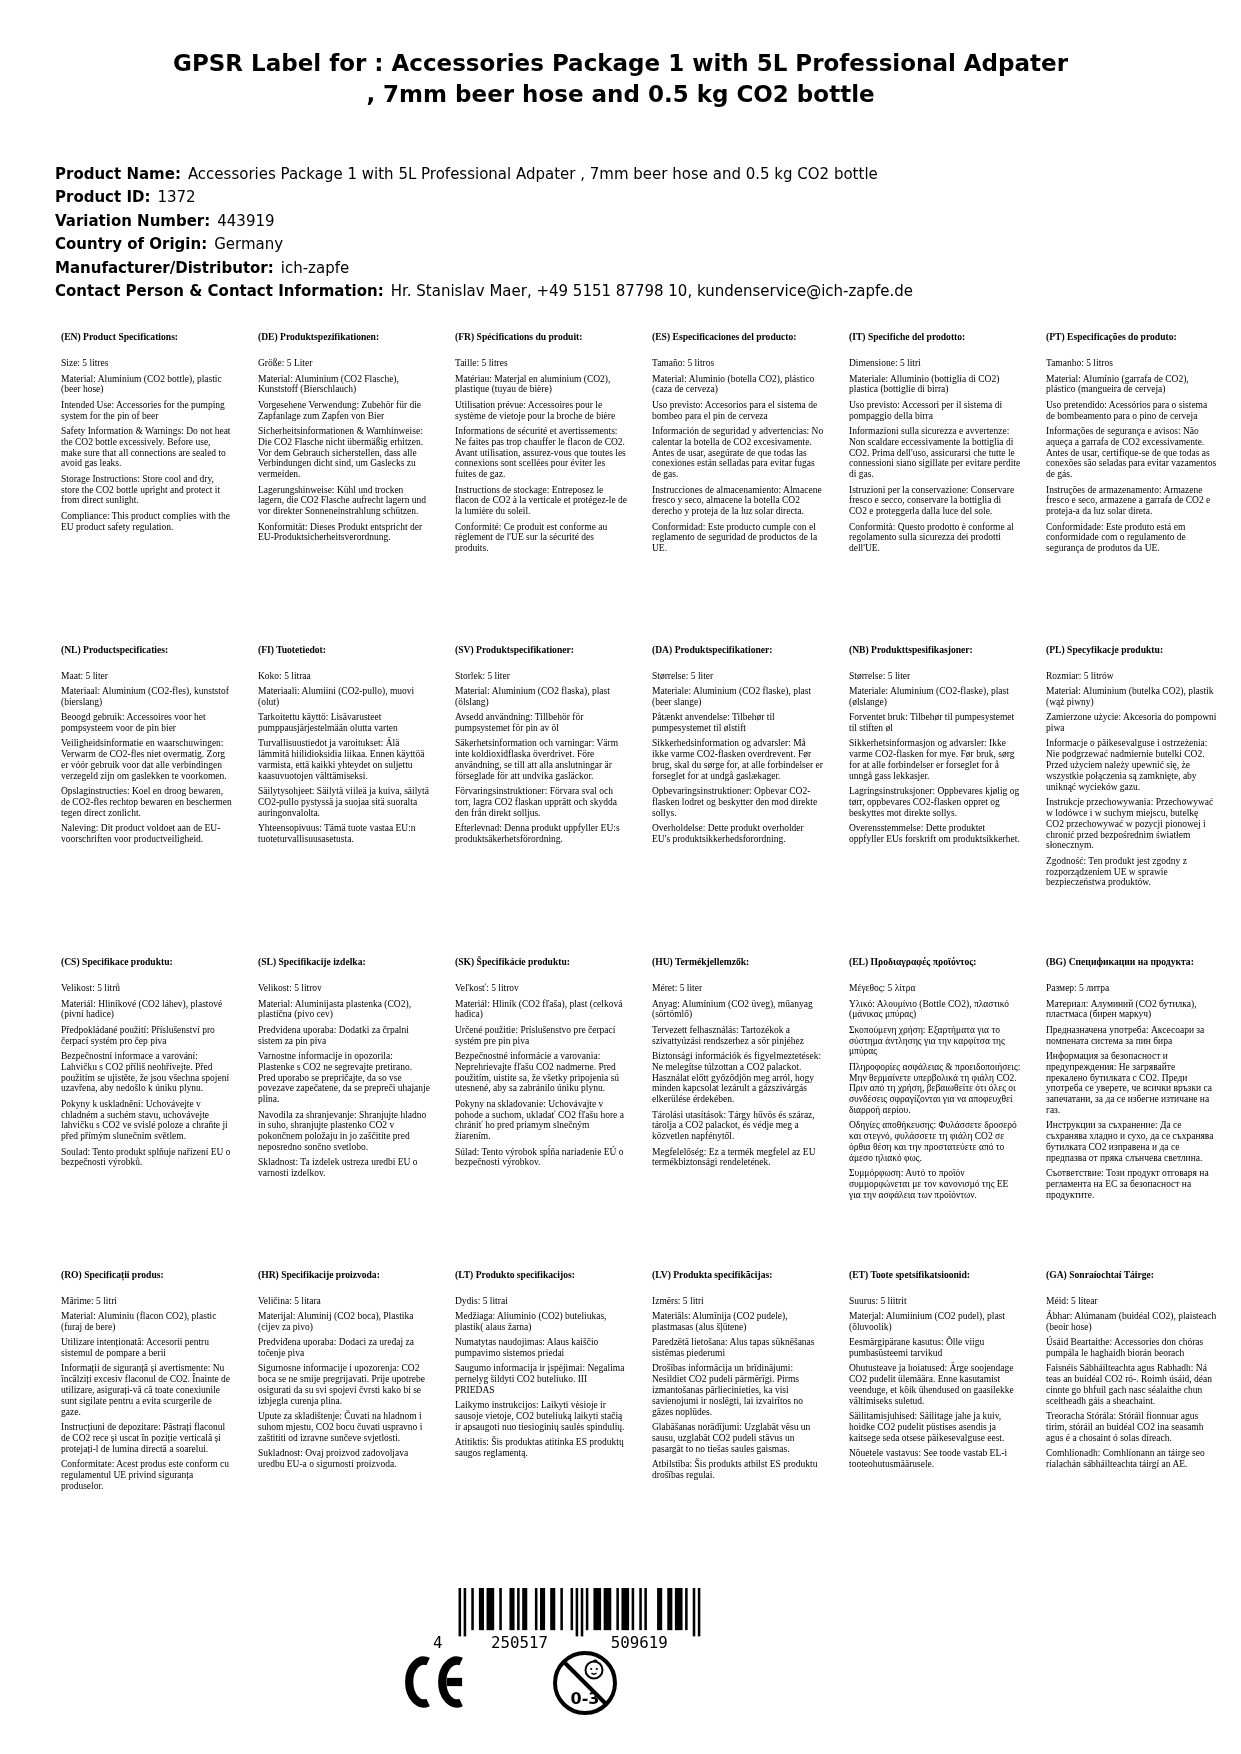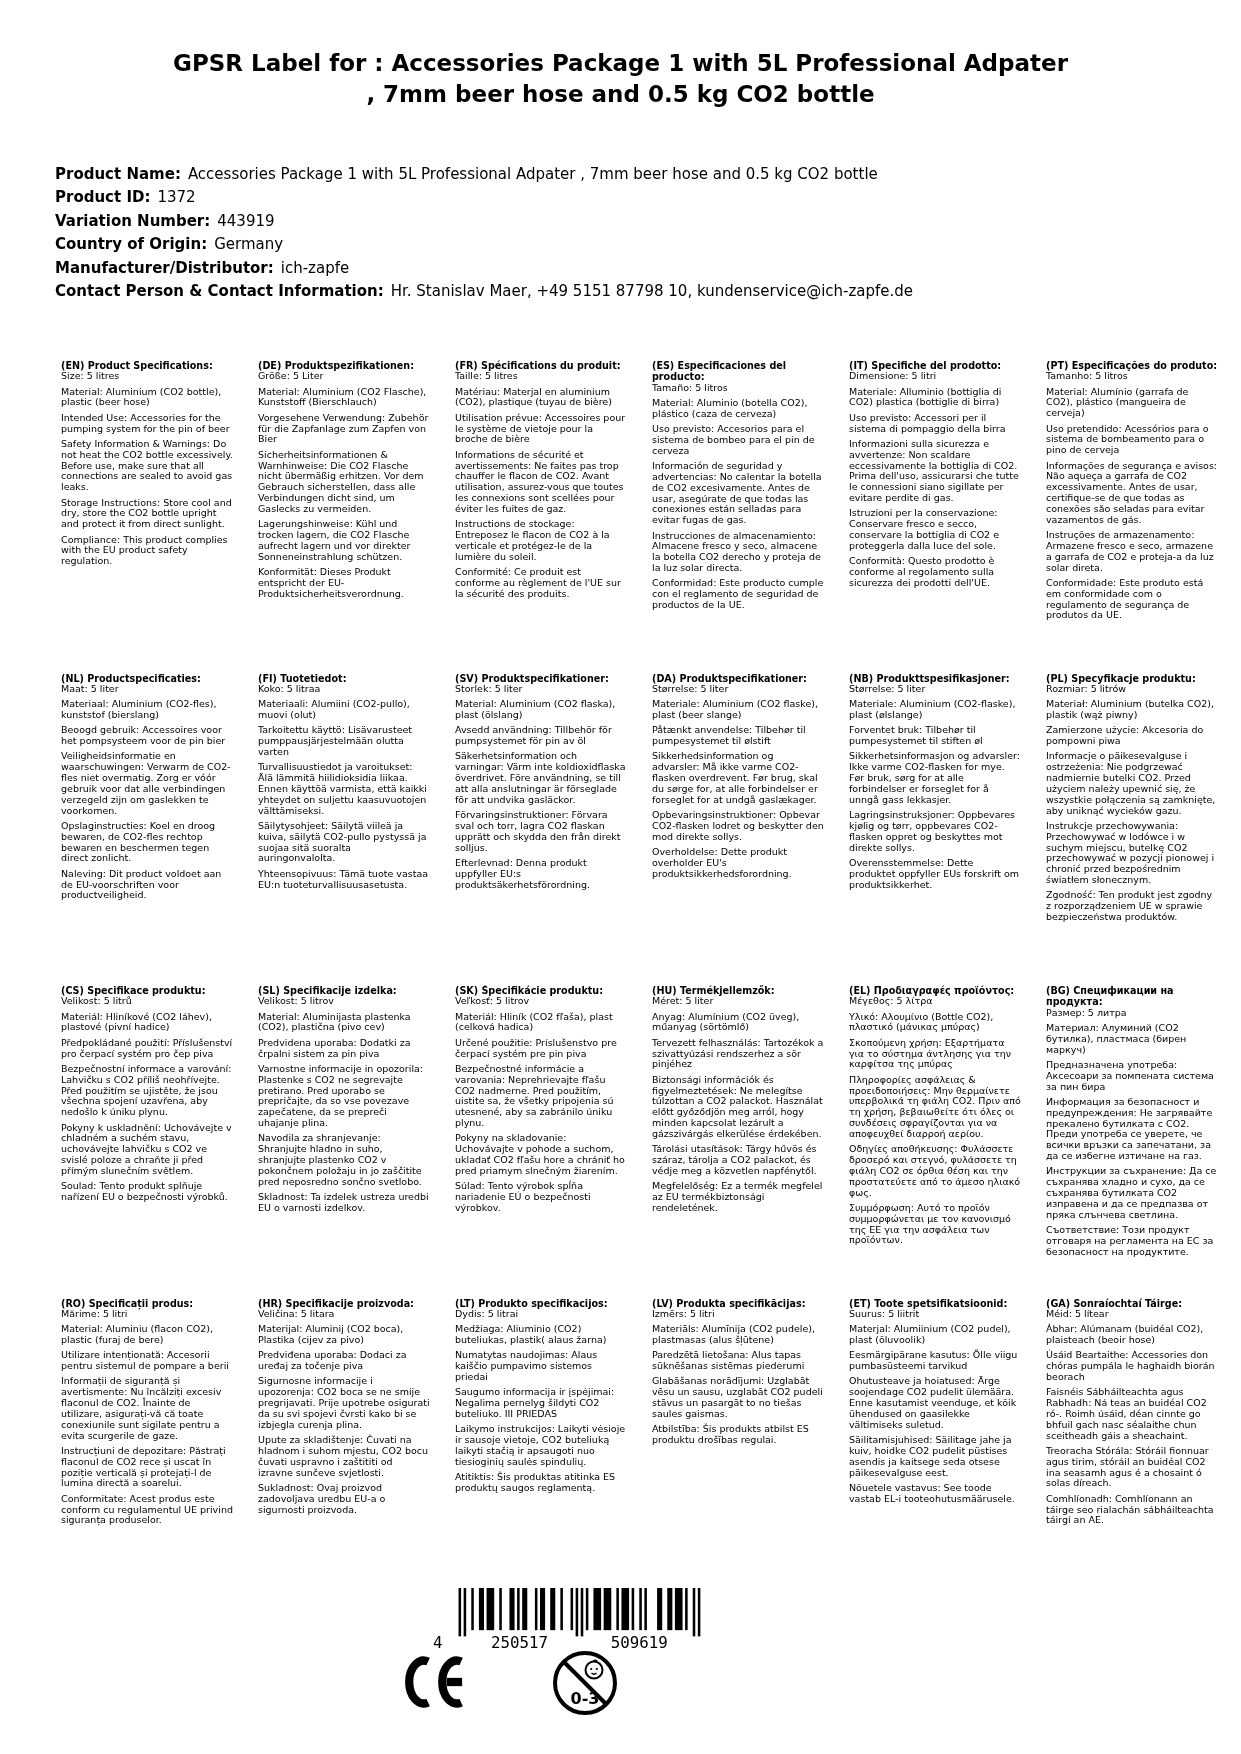--- a/index.html
+++ b/index.html
@@ -10,30 +10,31 @@
   .title{
     position:absolute;top:48px;left:0;width:1241px;text-align:center;
     font-weight:bold;font-size:23px;line-height:1.35;
   }
   .product-info{
     position:absolute;left:55px;top:163px;font-size:15px;line-height:1.56;
   }
   .info-line{white-space:nowrap;}
   .info-label{font-weight:bold;margin-right:7px;}
   .lang-grid{
-    position:absolute;left:61px;top:360px;width:1158px;
+    position:absolute;left:61px;top:331px;width:1158px;
     display:grid;grid-template-columns:repeat(6,172px);column-gap:25px;
     grid-auto-rows:312.5px;
+    font-family:Liberation Serif, serif;
   }
   .lang-block{overflow:hidden;}
   .lb-heading{font-size:9.6px;font-weight:bold;line-height:1.18;overflow-wrap:anywhere;}
   .lang-block p{
     font-size:9.5px;line-height:1.14;margin:4.5px 0 0 0;overflow-wrap:anywhere;
   }
-  .lang-block p.first{margin-top:0;}
+  .lang-block p.first{margin-top:16px;}
   .barcode{position:absolute;left:428px;top:1588px;}
   .barcode svg{display:block;}
   .bc-digit{font-family:"DejaVu Sans Mono",monospace;}
   .ce-mark{position:absolute;left:398px;top:1652px;}
   .age-warning{position:absolute;left:548px;top:1642px;}
 </style>
 </head>
 <body>
 
 <div class="title">
@@ -238,20 +239,21 @@
       <p>Numatytas naudojimas: Alaus kaiščio pumpavimo sistemos priedai</p>
       <p>Saugumo informacija ir įspėjimai: Negalima pernelyg šildyti CO2 buteliuko. III PRIEDAS</p>
       <p>Laikymo instrukcijos: Laikyti vėsioje ir sausoje vietoje, CO2 buteliuką laikyti stačią ir apsaugoti nuo tiesioginių saulės spindulių.</p>
       <p>Atitiktis: Šis produktas atitinka ES produktų saugos reglamentą.</p>
     </div>
     <div class="lang-block">
       <div class="lb-heading">(LV) Produkta specifikācijas:</div>
       <p class="first">Izmērs: 5 litri</p>
       <p>Materiāls: Alumīnija (CO2 pudele), plastmasas (alus šļūtene)</p>
       <p>Paredzētā lietošana: Alus tapas sūknēšanas sistēmas piederumi</p>
+      <p>Drošības informācija un brīdinājumi: Nesildiet CO2 pudeli pārmērīgi. Pirms izmantošanas pārliecinieties, ka visi savienojumi ir noslēgti, lai izvairītos no gāzes noplūdes.</p>
       <p>Glabāšanas norādījumi: Uzglabāt vēsu un sausu, uzglabāt CO2 pudeli stāvus un pasargāt to no tiešas saules gaismas.</p>
       <p>Atbilstība: Šis produkts atbilst ES produktu drošības regulai.</p>
     </div>
     <div class="lang-block">
       <div class="lb-heading">(ET) Toote spetsifikatsioonid:</div>
       <p class="first">Suurus: 5 liitrit</p>
       <p>Materjal: Alumiinium (CO2 pudel), plast (õluvoolik)</p>
       <p>Eesmärgipärane kasutus: Õlle viigu pumbasüsteemi tarvikud</p>
       <p>Ohutusteave ja hoiatused: Ärge soojendage CO2 pudelit ülemäära. Enne kasutamist veenduge, et kõik ühendused on gaasilekke vältimiseks suletud.</p>
       <p>Säilitamisjuhised: Säilitage jahe ja kuiv, hoidke CO2 pudelit püstises asendis ja kaitsege seda otsese päikesevalguse eest.</p>

